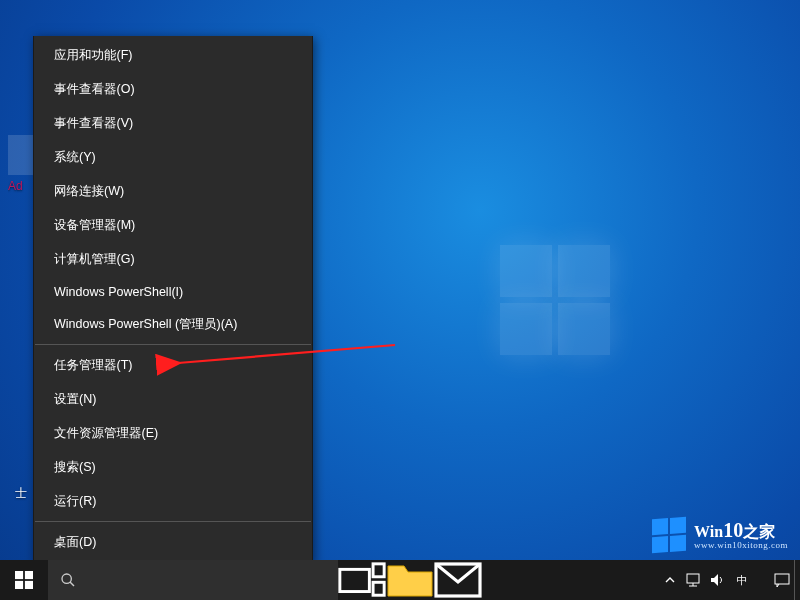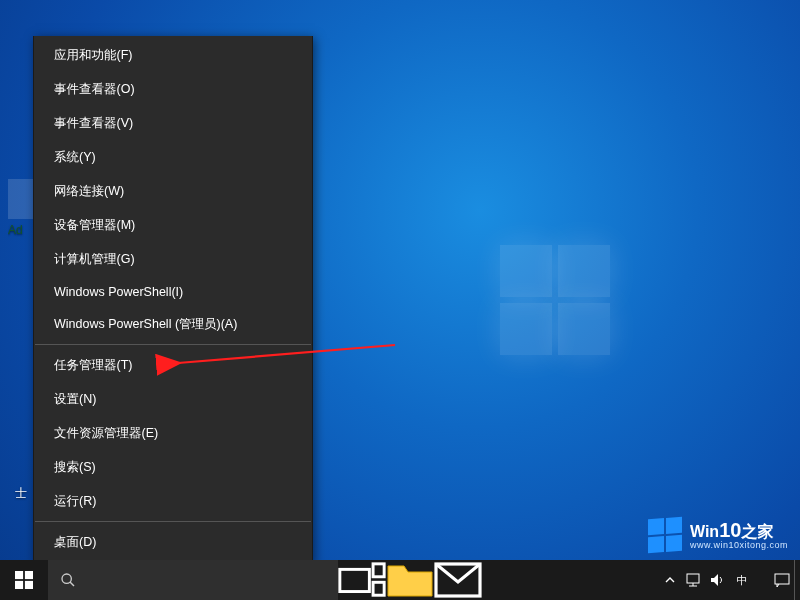--- a/index.html
+++ b/index.html
@@ -26,27 +26,26 @@
   }
   .win-logo .q1 { left: 0; top: 0; }
   .win-logo .q2 { left: 58px; top: 0; }
   .win-logo .q3 { left: 0; top: 58px; }
   .win-logo .q4 { left: 58px; top: 58px; }
 
   
   .desktop-icon {
     position: absolute;
     left: 8px; top: 135px;
-    color: #14532d;
+    color: #be185d;
     font-size: 12px;
     text-shadow: 0 1px 2px rgba(0,0,0,0.6);
     width: 25px;
     overflow: hidden;
     white-space: nowrap;
-    margin-top: 44px;
   }
   .desktop-icon .icon-box {
     width: 40px; height: 40px;
     background: rgba(255,255,255,0.15);
     margin-bottom: 4px;
   }
   .desktop-label2 {
     position: absolute;
     left: 15px; top: 485px;
     color: #fff; font-size: 12px;
@@ -152,20 +151,21 @@
   }
 
   
   .watermark {
     position: absolute;
     right: 12px; bottom: 48px;
     display: flex;
     align-items: center;
     gap: 8px;
     color: #fff;
+    font-family: Liberation Serif, serif;
   }
   .wm-logo {
     display: grid;
     grid-template-columns: 16px 16px;
     grid-template-rows: 16px 16px;
     gap: 2px;
     transform: skewY(-4deg);
   }
   .wm-logo div { background: #1e90ff; }
   .wm-text { line-height: 1.05; }

